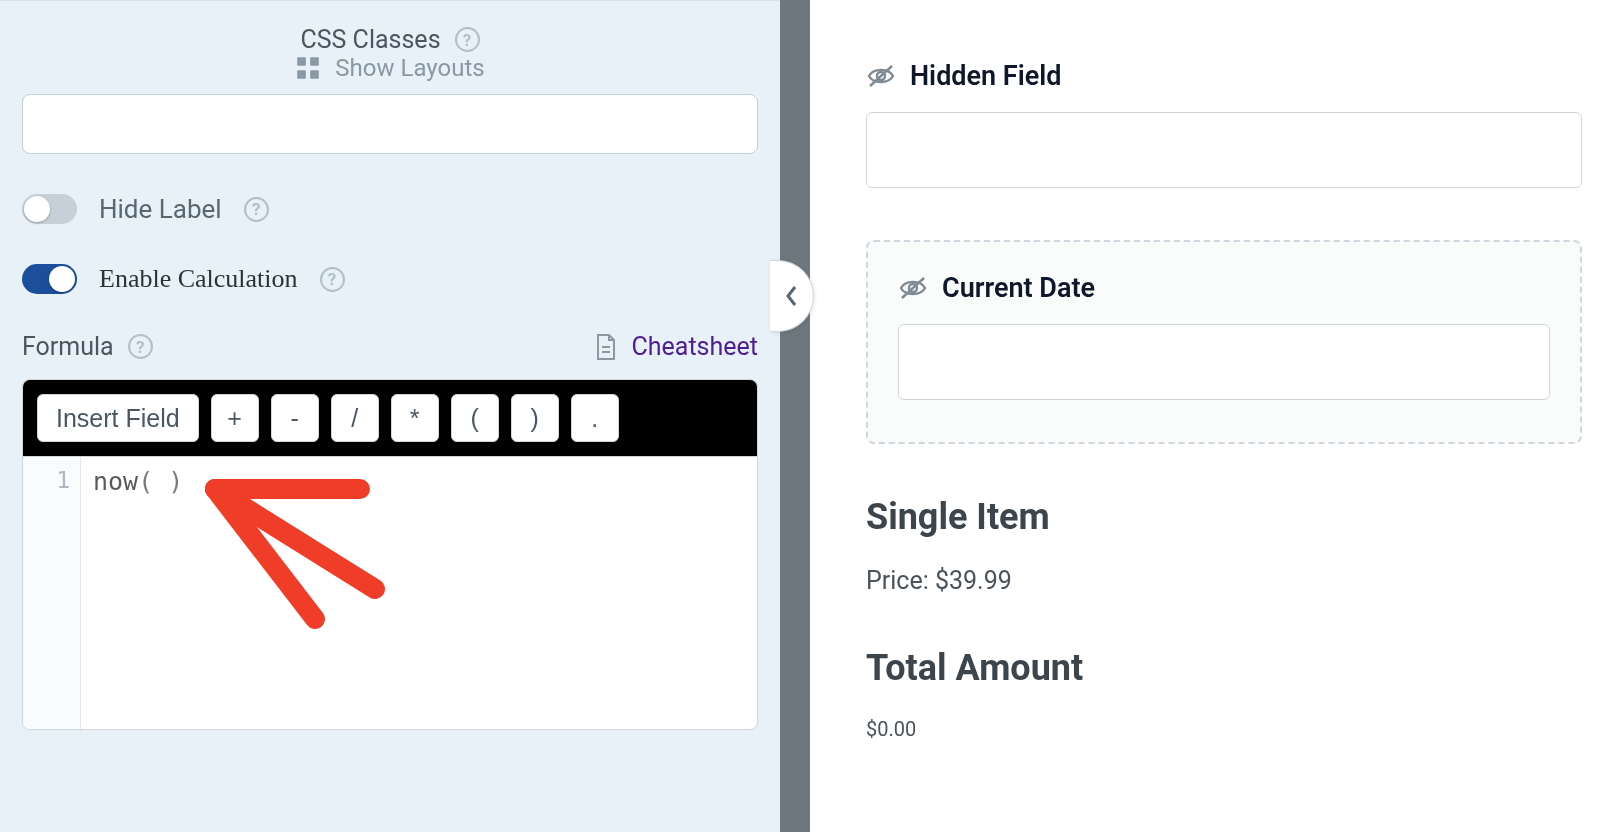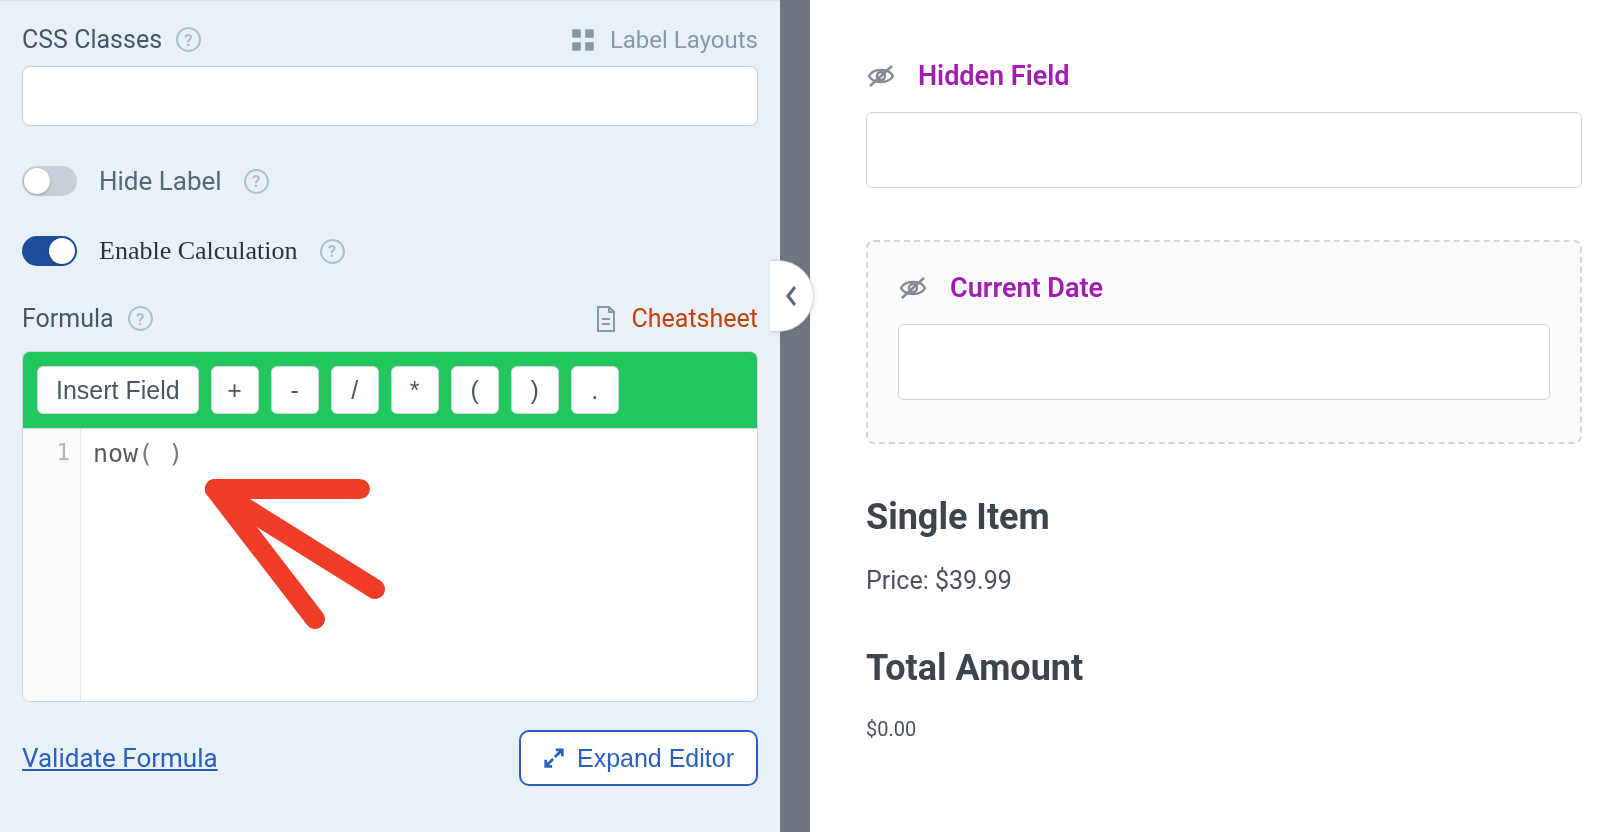--- a/index.html
+++ b/index.html
@@ -8,21 +8,21 @@
   .app { display: flex; width: 100%; height: 100%; }
 
   
   .left-panel {
     width: 780px;
     background: #e8f1f8;
     padding: 24px 22px 28px 22px;
     position: relative;
     border-top: 1px solid #d8e4ec;
   }
-  .row-label { display: flex; align-items: center; justify-content: space-between; margin-bottom: 12px; }
+  .row-label { display: flex; align-items: center; justify-content: space-between; margin-bottom: 12px; flex-direction: column; }
   .label-left { display: flex; align-items: center; gap: 14px; }
   .field-label { font-size: 25px; color: #4a5763; font-weight: 400; }
   .help-icon {
     width: 25px; height: 25px; border: 2.3px solid #b0bfc9; border-radius: 50%;
     display: flex; align-items: center; justify-content: center;
     color: #b0bfc9; font-size: 17px; font-weight: 700;
   }
   .show-layouts { display: flex; align-items: center; gap: 14px; color: #8a98a5; font-size: 24px; cursor: pointer; }
   .show-layouts svg { fill: #8a98a5; }
 
@@ -40,25 +40,25 @@
     box-shadow: 0 1px 3px rgba(0,0,0,.25);
   }
   .toggle.off { background: #c7d0d8; }
   .toggle.off .knob { left: 2px; }
   .toggle.on { background: #1b4f9c; }
   .toggle.on .knob { right: 2px; }
   .toggle-label { font-size: 26px; color: #596773; text-align: right; }
   .toggle-row.on .toggle-label { color: #2a333c; font-family: Liberation Serif, serif; }
 
   .formula-header { display: flex; align-items: center; justify-content: space-between; margin-top: 38px; margin-bottom: 18px;}
-  .cheatsheet { display: flex; align-items: center; gap: 14px; color: #c2410c; font-size: 25px; cursor: pointer;}
+  .cheatsheet { display: flex; align-items: center; gap: 14px; color: #4c1d95; font-size: 25px; cursor: pointer;}
   .cheatsheet svg { fill: none; stroke: #8b98a5; stroke-width: 2; }
 
   .formula-toolbar {
-    display: flex; gap: 12px; padding: 14px; background: #22c55e;
+    display: flex; gap: 12px; padding: 14px; background: #000000;
     border: 1px solid #cfd6dd; border-radius: 8px 8px 0 0; border-bottom: none;
   }
   .toolbar-btn {
     height: 48px; min-width: 48px; padding: 0 14px; background: #fff; border: 1px solid #cfd6dd; border-radius: 6px;
     font-size: 25px; color: #4a5763; cursor: pointer; display: flex; align-items: center; justify-content: center;
   }
   .toolbar-btn.insert { padding: 0 18px; }
 
   .code-area {
     height: 274px; background: #fff; border: 1px solid #cfd6dd; border-radius: 0 0 8px 8px;
@@ -86,21 +86,21 @@
   .collapser {
     position: absolute; top: 260px; left: -10px; width: 44px; height: 72px;
     background: #fff; border: 1px solid #cfd6dd; border-left: none;
     border-radius: 0 38px 38px 0; display: flex; align-items: center; justify-content: center;
     cursor: pointer; box-shadow: 1px 1px 4px rgba(0,0,0,.1);
   }
   .collapser svg { stroke: #5b6671; stroke-width: 3; fill: none; }
 
   
   .right-panel { flex: 1; background: #fff; padding: 60px 18px 0 56px; }
-  .preview-label { display: flex; align-items: center; gap: 22px; color: #a21caf; font-size: 27px; font-weight: 600; margin-bottom: 20px;}
+  .preview-label { display: flex; align-items: center; gap: 14px; color: #0f172a; font-size: 27px; font-weight: 600; margin-bottom: 20px;}
   .preview-label svg { stroke: #7f8a93; stroke-width: 2.4; fill: none; }
   .preview-input {
     width: 100%; height: 76px; border: 1px solid #cfd6dd; border-radius: 6px; background: #fff;
   }
   .field-block { margin-bottom: 52px; }
   .dashed {
     border: 2px dashed #cfd6dd; border-radius: 8px; padding: 30px 30px 42px 30px; background: #fafbfb;
   }
   .section-title { font-size: 36px; font-weight: 700; color: #3c444c; margin-bottom: 28px;}
   .price-line { font-size: 25px; color: #4a535b; }
@@ -118,21 +118,21 @@
         <span class="field-label">CSS Classes</span>
         <span class="help-icon">?</span>
       </div>
       <div class="show-layouts">
         <svg width="26" height="26" viewBox="0 0 24 24">
             <rect x="2" y="2" width="8" height="8" rx="1"></rect>
             <rect x="14" y="2" width="8" height="8" rx="1"></rect>
             <rect x="2" y="14" width="8" height="8" rx="1"></rect>
             <rect x="14" y="14" width="8" height="8" rx="1"></rect>
           </svg>
-        <span>Label Layouts</span>
+        <span>Show Layouts</span>
       </div>
     </div>
     <input class="css-input" type="text" value="" style="">
 
     <div class="toggle-row">
       <div class="toggle off">
           <div class="knob"></div>
         </div>
       <span class="toggle-label">Hide Label</span>
       <span class="help-icon">?</span>
@@ -181,32 +181,20 @@
 
     
     <div class="arrow">
       <svg width="260" height="160" viewBox="0 0 260 160">
         <path d="M15 18 L160 18"></path>
         <path d="M15 18 L175 118"></path>
         <path d="M15 18 L115 148"></path>
       </svg>
     </div>
 
-    <div class="below-editor">
-      <a class="validate-link">Validate Formula</a>
-      <button class="expand-btn">
-        <svg width="22" height="22" viewBox="0 0 24 24">
-            <path d="M14 3 h7 v7"></path>
-            <path d="M10 21 H3 v-7"></path>
-            <path d="M21 3 L13 11"></path>
-            <path d="M3 21 L11 13"></path>
-          </svg>
-        <span>Expand Editor</span>
-      </button>
-    </div>
   </div>
 
   <div class="divider">
     <div class="collapser">
       <svg width="18" height="26" viewBox="0 0 18 26">
           <path d="M12 4 L5 13 L12 22"></path>
         </svg>
     </div>
   </div>
 

